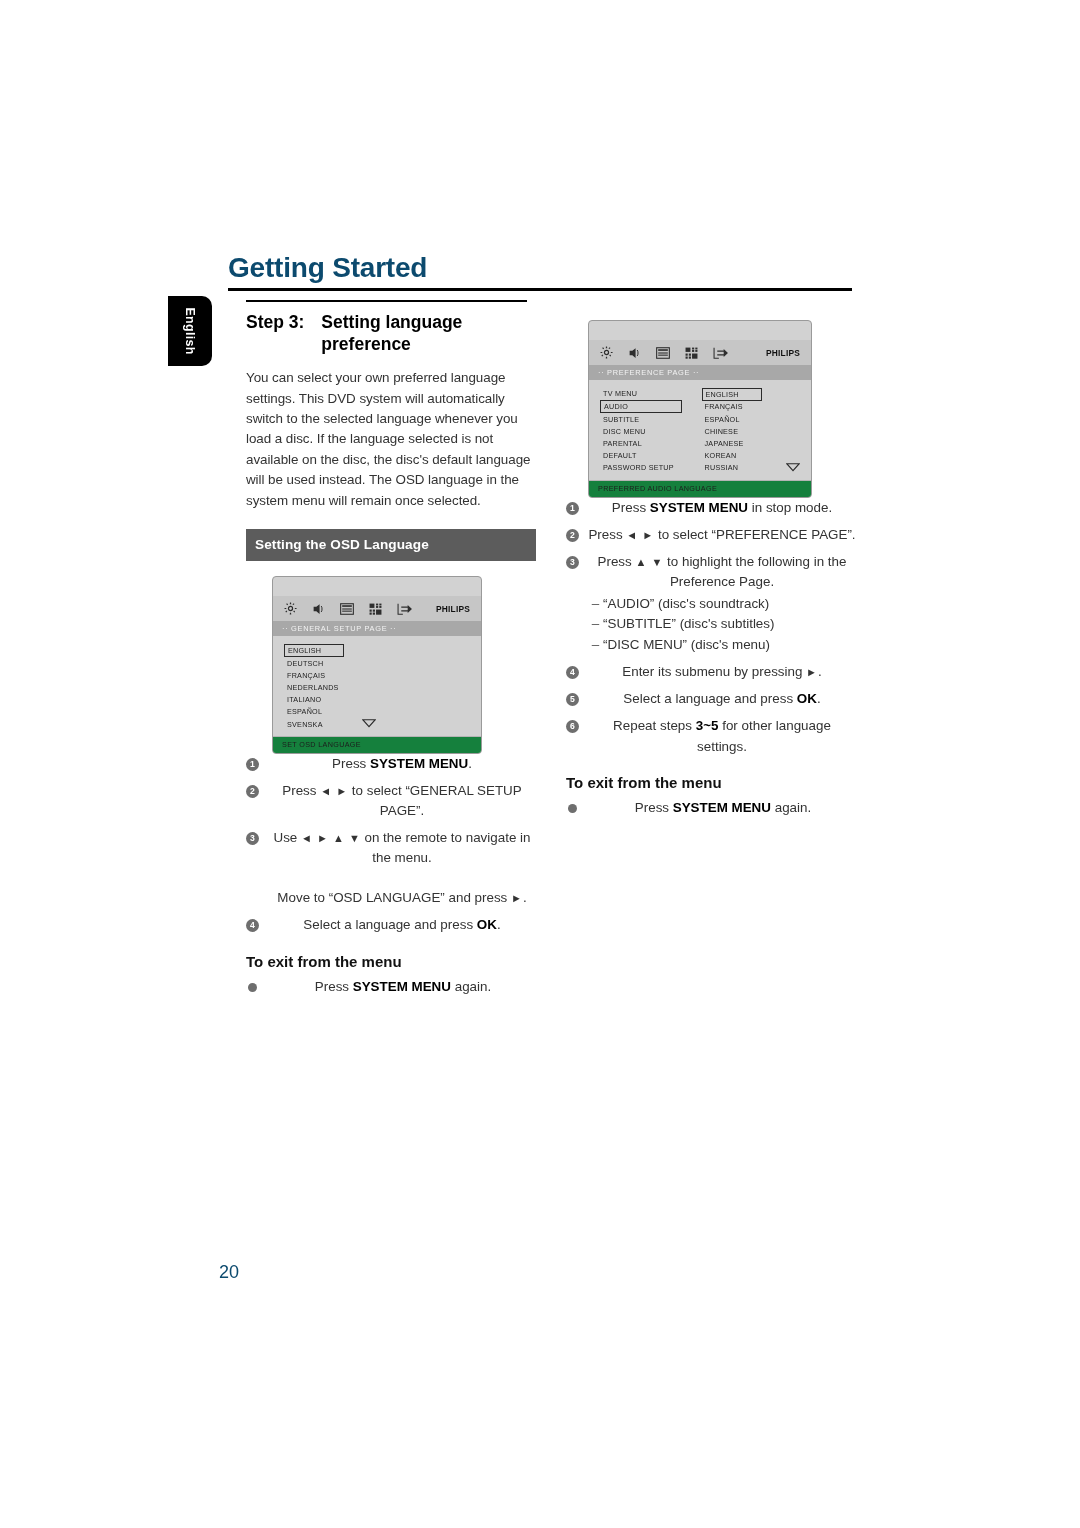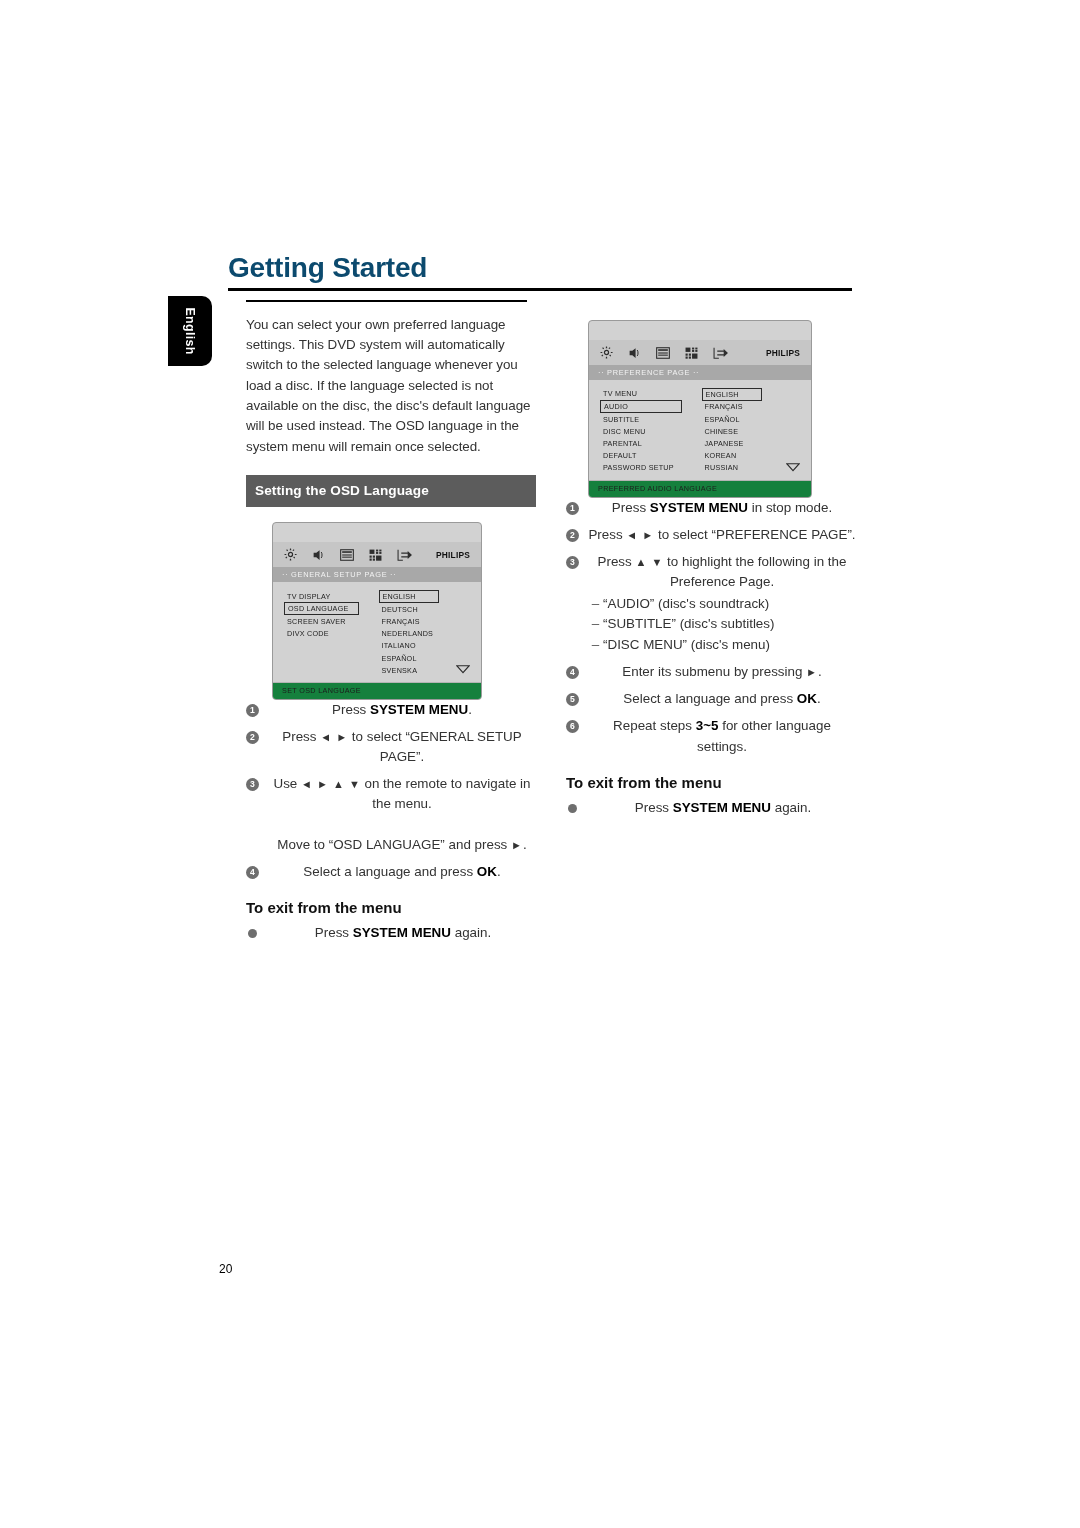--- a/index.html
+++ b/index.html
@@ -250,39 +250,43 @@
     margin: 17px 0 7px 0;
   }
   b, strong { color: #000; font-weight: bold; }
   .arrow { font-size: 11px; letter-spacing: 1px; }
 
   
   .folio {
     position: absolute;
     left: 219px;
     top: 1262px;
-    font-size: 12px;
-    color: #000000;
+    font-size: 18px;
+    color: #0c4a6e;
   }
 </style>
 </head>
 <body>
 
 <div id="page">
 
   <div class="page-title">Getting Started</div>
   <div class="title-rule"></div>
 
   <div class="side-tab">
     <span>English</span>
   </div>
 
   <div class="col" id="col-left">
 
     <div class="step-rule"></div>
+    <div class="step-head">
+      <div class="step-no">Step 3:</div>
+      <div class="step-text">Setting language preference</div>
+    </div>
 
     <div class="body-text">You can select your own preferred language settings. This DVD system will automatically switch to the selected language whenever you load a disc. If the language selected is not available on the disc, the disc's default language will be used instead. The OSD language in the system menu will remain once selected.</div>
 
     <div class="sec-head" id="sec-osd">Setting the OSD Language</div>
 
     <div class="screen" id="screen-osd">
       <div class="icon-bar">
         <span class="ic">
           <svg width="13" height="13" viewBox="0 0 24 24">
               <path fill="none" stroke="#2e2e2e" stroke-width="2.2" d="M12 8.2a3.8 3.8 0 100 7.6 3.8 3.8 0 000-7.6z"></path>
@@ -321,26 +325,20 @@
           <svg width="16" height="12" viewBox="0 0 30 22">
               <path fill="none" stroke="#2e2e2e" stroke-width="2" d="M2 1.2v19.6h9"></path>
               <path fill="none" stroke="#2e2e2e" stroke-width="2" d="M8 7.5h13M8 14.5h13"></path>
               <path fill="#2e2e2e" d="M20 3.5l8 7.5-8 7.5z"></path>
             </svg>
         </span>
         <span class="brand">PHILIPS</span>
       </div>
       <div class="page-bar">·· GENERAL  SETUP  PAGE ··</div>
       <div class="menu-body">
-        <div class="menu-left">
-          <div class="row">TV DISPLAY</div>
-          <div class="row boxed">OSD LANGUAGE</div>
-          <div class="row">SCREEN SAVER</div>
-          <div class="row">DIVX CODE</div>
-        </div>
         <div class="menu-right">
           <div class="row boxed">ENGLISH</div>
           <div class="row">DEUTSCH</div>
           <div class="row">FRANÇAIS</div>
           <div class="row">NEDERLANDS</div>
           <div class="row">ITALIANO</div>
           <div class="row">ESPAÑOL</div>
           <div class="row">SVENSKA</div>
           <div class="scroll-arrow">
             <svg width="14" height="9" viewBox="0 0 20 13">

